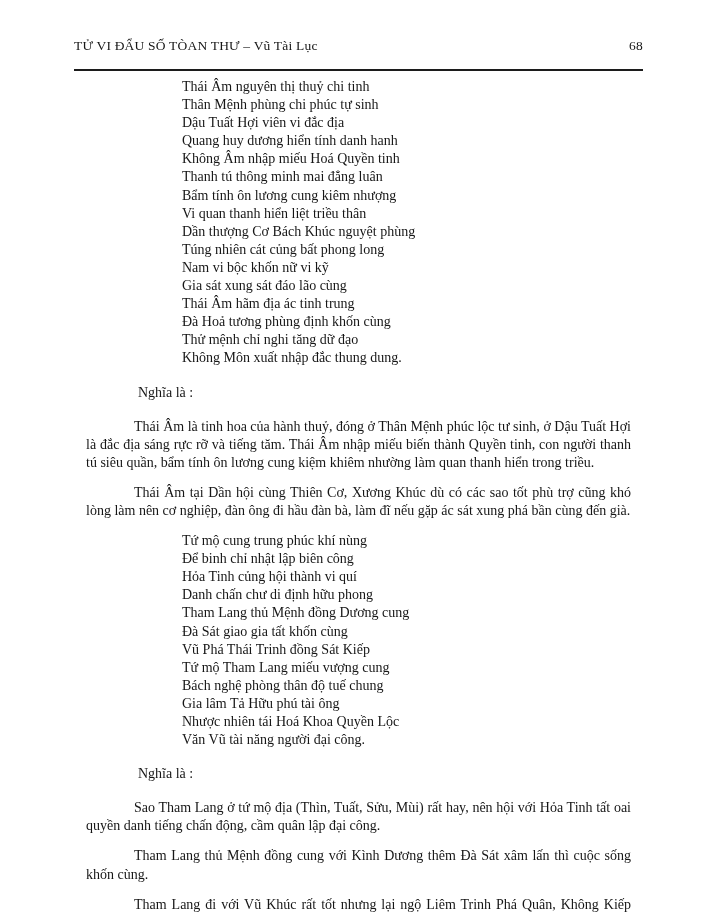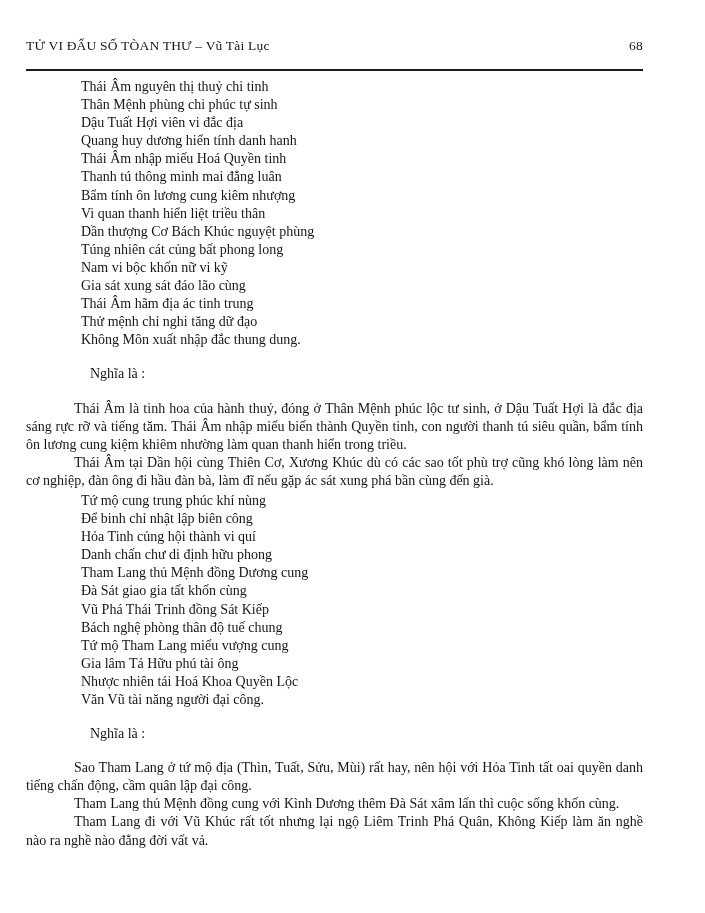--- a/index.html
+++ b/index.html
@@ -6,53 +6,53 @@
     margin: 0;
     padding: 0;
     background: #ffffff;
   }
   .page {
     position: relative;
     box-sizing: border-box;
     width: 705px;
     height: 913px;
     background: #ffffff;
-    padding: 38px 62px 0 26px;
+    padding: 38px 62px 0 74px;
     font-family: "Liberation Serif", "DejaVu Serif", serif;
     font-size: 14px;
     color: #161616;
     overflow: hidden;
   }
   .header {
     display: flex;
     justify-content: space-between;
     align-items: baseline;
     font-size: 13.5px;
     letter-spacing: 0.2px;
   }
   .rule {
     height: 0;
     border-bottom: 2px solid #1c1c1c;
     margin-top: 15px;
   }
   .poem {
-    margin: 7px 0 0 55px;
+    margin: 7px 0 0 108px;
     line-height: 18.1px;
   }
   .poem .line {
     display: block;
     white-space: nowrap;
   }
   .meaning-label {
     margin: 16px;
     text-indent: 48px;
     line-height: 18.1px;
   }
   .para {
-    margin: 0;
+    margin: 12px;
     text-align: justify;
     text-indent: 48px;
     line-height: 18.1px;
   }
   .section-heading {
     font-size: 17px;
     font-weight: bold;
     margin: 3px 0 2px 48px;
     line-height: 20px;
   }
@@ -70,51 +70,52 @@
     <span>68</span>
   </div>
 
   <div class="rule"></div>
 
   <div class="poem">
       <span class="line">Thái Âm nguyên thị thuỷ chi tinh</span>
       <span class="line">Thân Mệnh phùng chi phúc tự sinh</span>
       <span class="line">Dậu Tuất Hợi viên vi đắc địa</span>
       <span class="line">Quang huy dương hiển tính danh hanh</span>
-      <span class="line">Thái Âm nhập miếu Hoá Quyền tinh</span>
+      <span class="line">Không Âm nhập miếu Hoá Quyền tinh</span>
       <span class="line">Thanh tú thông minh mai đẳng luân</span>
       <span class="line">Bẩm tính ôn lương cung kiêm nhượng</span>
       <span class="line">Vi quan thanh hiển liệt triều thân</span>
       <span class="line">Dần thượng Cơ Bách Khúc nguyệt phùng</span>
       <span class="line">Túng nhiên cát củng bất phong long</span>
       <span class="line">Nam vi bộc khốn nữ vi kỹ</span>
       <span class="line">Gia sát xung sát đáo lão cùng</span>
       <span class="line">Thái Âm hãm địa ác tinh trung</span>
+      <span class="line">Đà Hoả tương phùng định khốn cùng</span>
       <span class="line">Thử mệnh chỉ nghi tăng dữ đạo</span>
       <span class="line">Không Môn xuất nhập đắc thung dung.</span>
     </div>
 
   <p class="meaning-label">Nghĩa là :</p>
 
   <div>
       <p class="para">Thái Âm là tinh hoa của hành thuỷ, đóng ở Thân Mệnh phúc lộc tư sinh, ở Dậu Tuất Hợi là đắc địa sáng rực rỡ và tiếng tăm. Thái Âm nhập miếu biến thành Quyền tinh, con người thanh tú siêu quần, bẩm tính ôn lương cung kiệm khiêm nhường làm quan thanh hiển trong triều.</p>
       <p class="para">Thái Âm tại Dần hội cùng Thiên Cơ, Xương Khúc dù có các sao tốt phù trợ cũng khó lòng làm nên cơ nghiệp, đàn ông đi hầu đàn bà, làm đĩ nếu gặp ác sát xung phá bần cùng đến già.</p>
     </div>
 
 
   <div class="poem poem-2">
       <span class="line">Tứ mộ cung trung phúc khí nùng</span>
       <span class="line">Để binh chỉ nhật lập biên công</span>
       <span class="line">Hỏa Tinh củng hội thành vi quí</span>
       <span class="line">Danh chấn chư di định hữu phong</span>
       <span class="line">Tham Lang thủ Mệnh đồng Dương cung</span>
       <span class="line">Đà Sát giao gia tất khốn cùng</span>
       <span class="line">Vũ Phá Thái Trinh đồng Sát Kiếp</span>
+      <span class="line">Tứ mộ Tham Lang miếu vượng cung</span>
       <span class="line">Bách nghệ phòng thân độ tuế chung</span>
-      <span class="line">Tứ mộ Tham Lang miếu vượng cung</span>
       <span class="line">Gia lâm Tả Hữu phú tài ông</span>
       <span class="line">Nhược nhiên tái Hoá Khoa Quyền Lộc</span>
       <span class="line">Văn Vũ tài năng người đại công.</span>
     </div>
 
   <p class="meaning-label">Nghĩa là :</p>
 
   <div>
       <p class="para">Sao Tham Lang ở tứ mộ địa (Thìn, Tuất, Sửu, Mùi) rất hay, nên hội với Hỏa Tinh tất oai quyền danh tiếng chấn động, cầm quân lập đại công.</p>
       <p class="para">Tham Lang thủ Mệnh đồng cung với Kình Dương thêm Đà Sát xâm lấn thì cuộc sống khốn cùng.</p>

